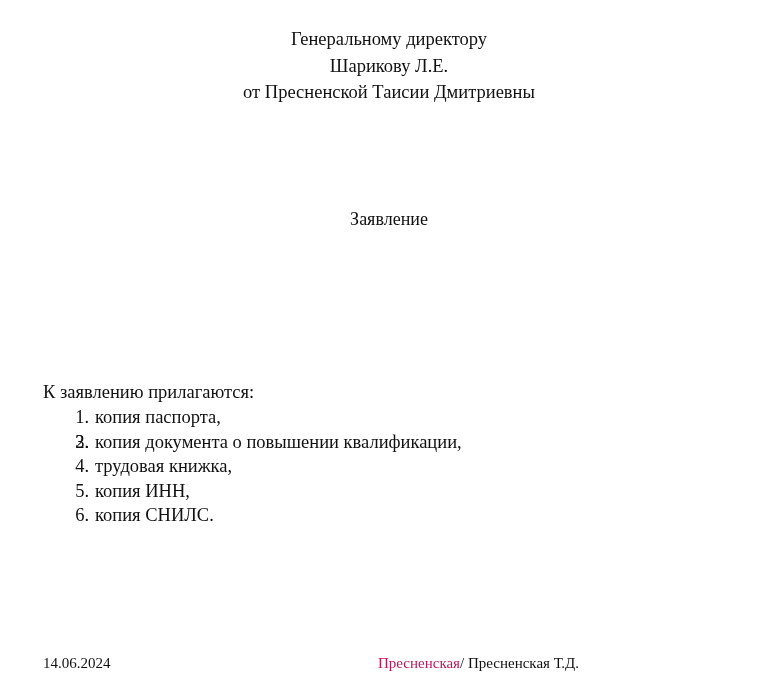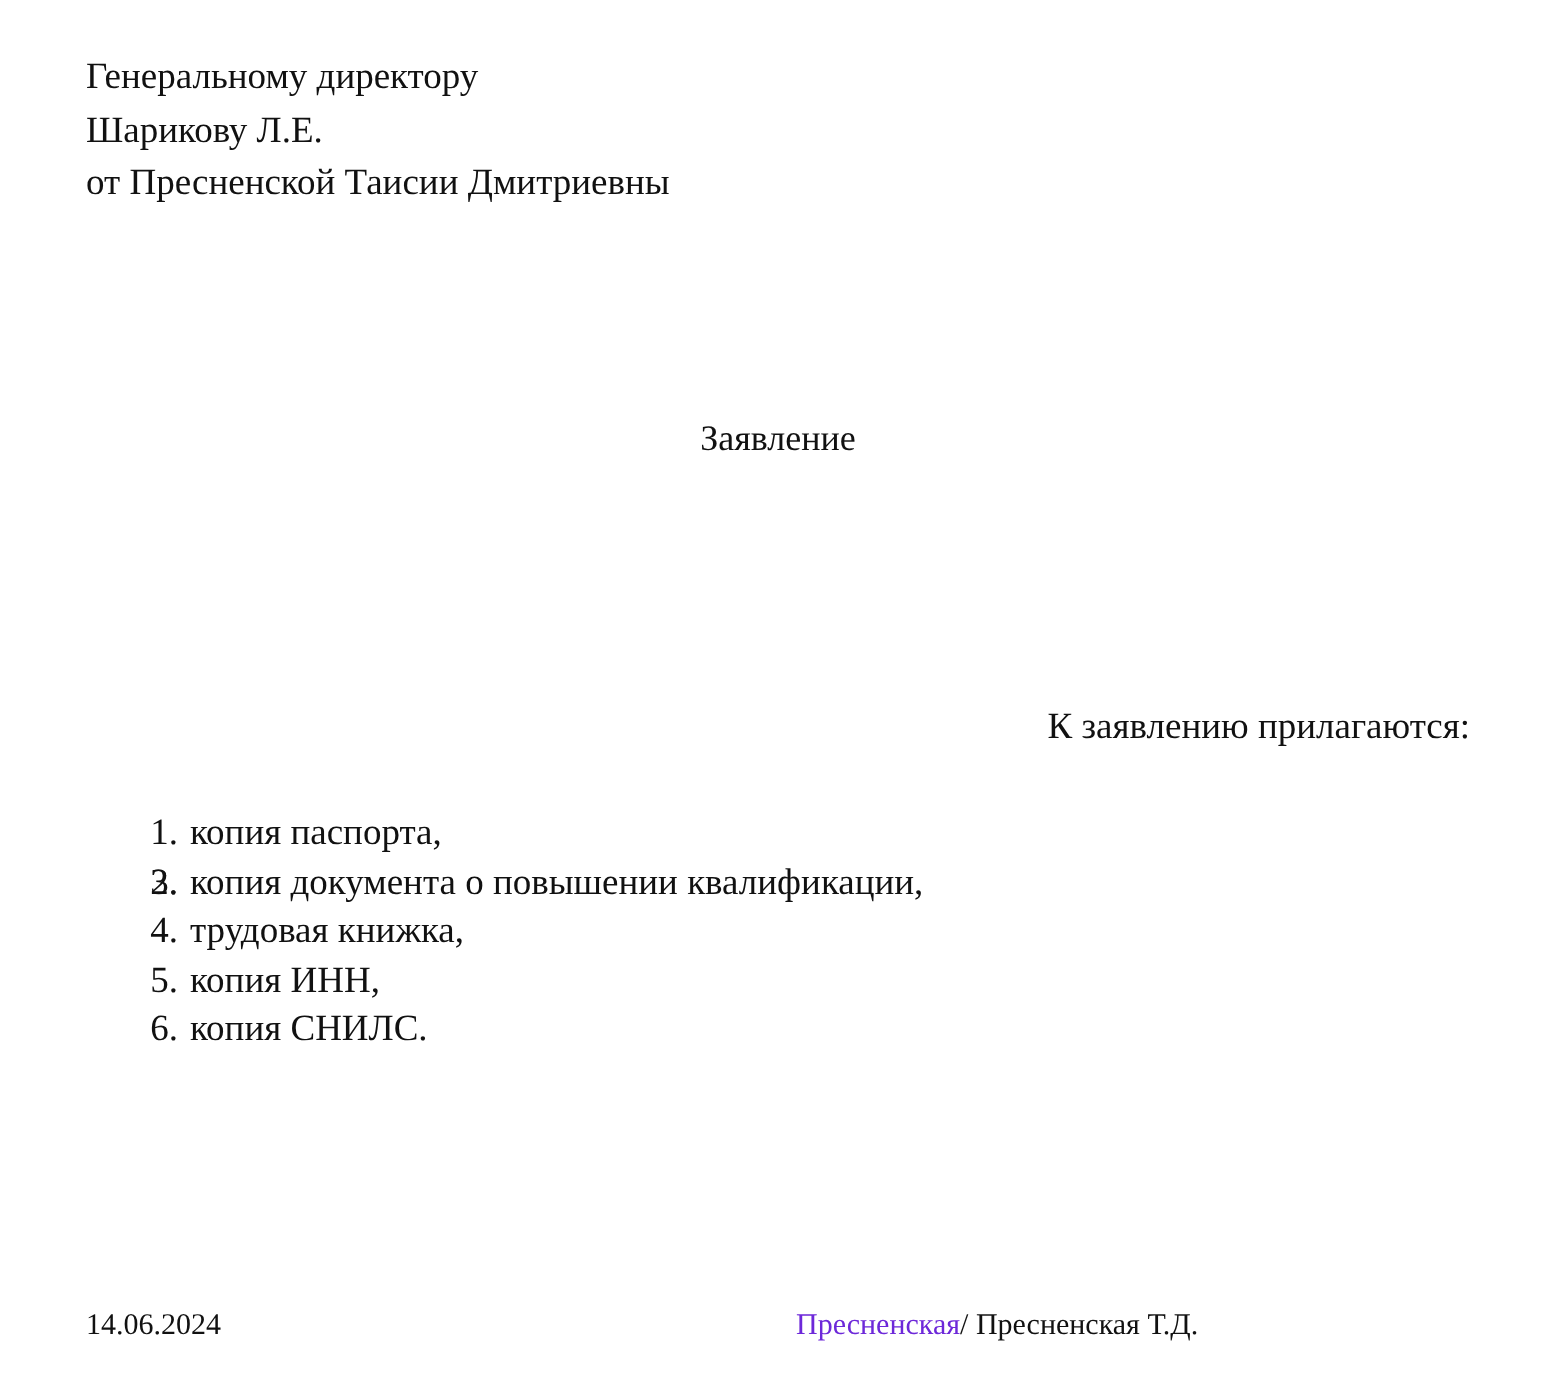--- a/index.html
+++ b/index.html
@@ -28,21 +28,21 @@
   
   .column {
     position: absolute;
     left: 43px;
     width: 692px;
   }
 
   
   .addressee {
     top: 26px;
-    text-align: left;
+    text-align: center;
     font-size: 18.5px;
     line-height: 26.5px;
   }
   .addressee div {
     white-space: nowrap;
   }
 
   
   .doc-title {
     top: 206px;
@@ -56,22 +56,22 @@
     top: 252px;
     text-align: justify;
     text-align-last: left;
     font-size: 18.5px;
     line-height: 25px;
     hyphens: none;
   }
 
   
   .attach-lead {
-    top: 352px;
-    text-align: right;
+    top: 380px;
+    text-align: left;
     font-size: 18.5px;
     line-height: 25px;
   }
 
   
   .attach-list {
     top: 405px;
     margin: 0;
     padding: 0;
     list-style: none;
@@ -104,22 +104,21 @@
     top: 0;
     white-space: nowrap;
   }
   .footer .signature-group {
     position: absolute;
     left: 335px;
     top: 0;
     white-space: nowrap;
   }
   .footer .sig-script {
-    color: #6d28d9;
-    margin-left: 20px;
+    color: #be185d;
   }
   .footer .sig-sep,
   .footer .sig-printed {
     color: #111111;
   }
 </style>
 </head>
 <body>
 
 <div class="page">

